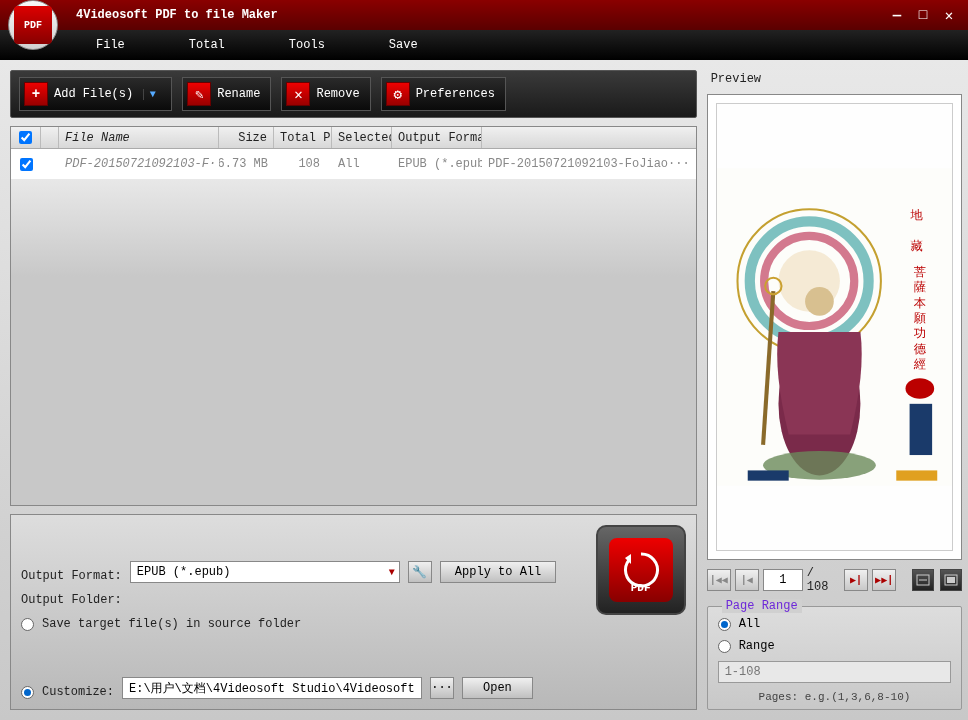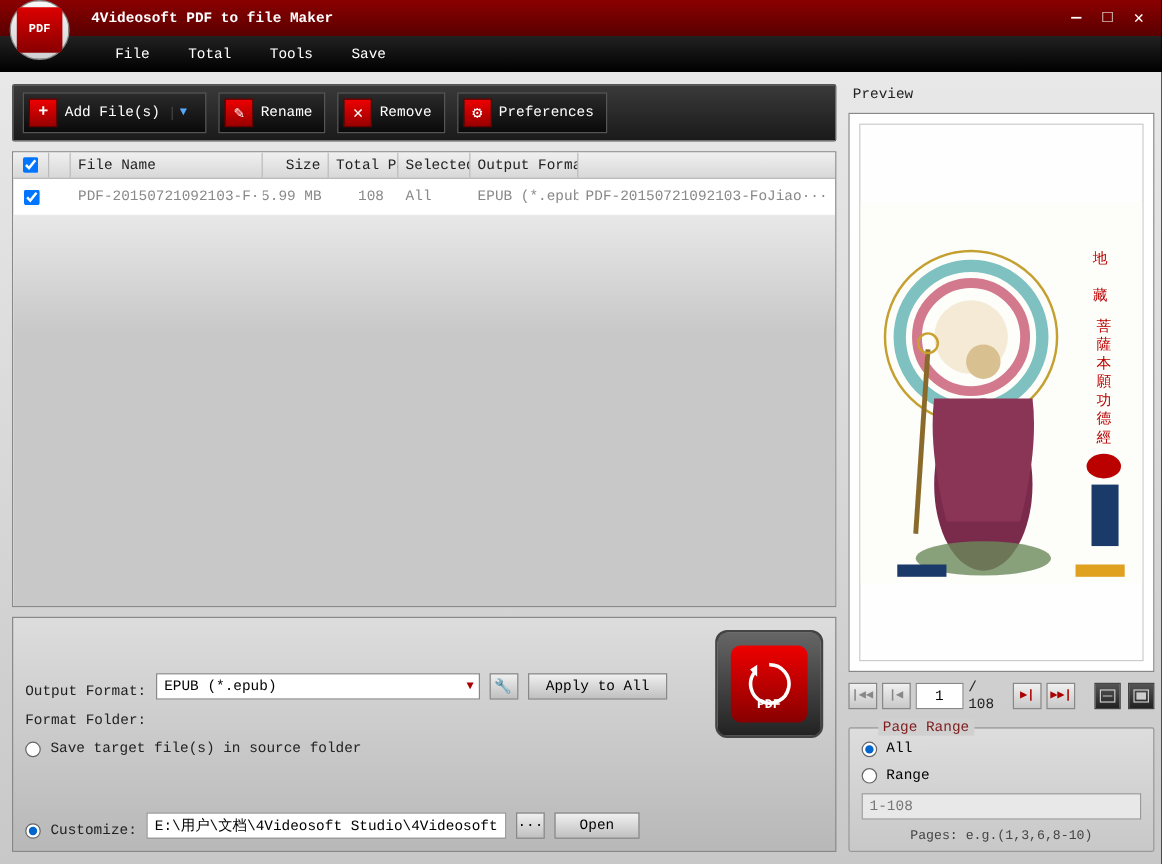--- a/index.html
+++ b/index.html
@@ -5,37 +5,37 @@
 * { box-sizing: border-box; margin: 0; padding: 0; font-family: "SimSun", "Courier New", monospace; font-size: 12px; }
 body { width: 968px; height: 720px; background: #000; overflow: hidden; }
 
 .titlebar { height: 30px; background: linear-gradient(#8a0000, #5a0000); display: flex; align-items: center; color: #fff; padding: 0 8px; }
 .app-logo { width: 50px; height: 50px; background: linear-gradient(#f8f8f8, #d0d0d0); border-radius: 50%; display: flex; align-items: center; justify-content: center; margin-right: 10px; position: relative; top: 10px; z-index: 10; border: 1px solid #888; }
 .app-logo-inner { width: 38px; height: 38px; background: linear-gradient(#d00, #800); border-radius: 4px; display: flex; align-items: center; justify-content: center; color: #fff; font-weight: bold; font-size: 10px; }
 .title-text { font-weight: bold; margin-left: 8px; }
 .title-spacer { flex: 1; }
 .title-btn { width: 22px; height: 18px; margin-left: 4px; display: flex; align-items: center; justify-content: center; color: #fff; cursor: pointer; font-weight: bold; font-size: 14px; }
 
-.menubar { height: 30px; background: linear-gradient(#222, #000); display: flex; align-items: center; padding-left: 80px; }
+.menubar { height: 30px; background: linear-gradient(#222, #000); display: flex; align-items: center; padding-left: 80px; gap: 32px; }
 .menu-item { color: #fff; padding: 6px 16px; cursor: pointer; }
 
 .app-body { background: linear-gradient(#e8e8e8, #c8c8c8); height: 660px; padding: 10px; display: flex; gap: 10px; }
 .left-panel { flex: 1; display: flex; flex-direction: column; gap: 8px; }
 .right-panel { width: 260px; display: flex; flex-direction: column; gap: 6px; }
 
 .toolbar { height: 48px; background: linear-gradient(#3a3a3a, #1a1a1a); border: 1px solid #555; border-radius: 2px; display: flex; align-items: center; padding: 0 8px; gap: 10px; }
 .tb-btn { height: 34px; background: linear-gradient(#2a2a2a, #0a0a0a); border: 1px solid #555; display: flex; align-items: center; padding: 0 10px 0 4px; color: #fff; cursor: pointer; gap: 6px; }
 .tb-icon { width: 24px; height: 24px; background: linear-gradient(#e00, #900); border: 1px solid #600; display: flex; align-items: center; justify-content: center; color: #fff; font-weight: bold; font-size: 14px; }
 .tb-dropdown { width: 18px; color: #5af; font-size: 10px; text-align: center; border-left: 1px solid #444; margin-left: 4px; cursor: pointer; }
 
 .file-area { flex: 1; background: #fff; border: 1px solid #888; display: flex; flex-direction: column; overflow: hidden; }
 .file-header { height: 22px; background: linear-gradient(#f0f0f0, #d8d8d8); border-bottom: 1px solid #aaa; display: flex; align-items: center; }
 .fh-cell { border-right: 1px solid #bbb; padding: 0 6px; height: 100%; display: flex; align-items: center; overflow: hidden; white-space: nowrap; color: #222; }
 .fh-check { width: 30px; justify-content: center; }
-.fh-name { width: 160px; }
+.fh-name { width: 160px; font-style: italic; }
 .fh-size { width: 55px; justify-content: flex-end; }
 .fh-total { width: 58px; }
 .fh-sel { width: 60px; }
 .fh-fmt { width: 90px; }
 .fh-out { flex: 1; }
 .file-row { height: 30px; display: flex; align-items: center; color: #888; }
 .fr-cell { padding: 0 6px; height: 100%; display: flex; align-items: center; overflow: hidden; white-space: nowrap; }
 .file-body { flex: 1; background: linear-gradient(#e8e8e8, #c8c8c8 30%, #c8c8c8); }
 
 .bottom-box { background: linear-gradient(#ddd, #b8b8b8); border: 1px solid #888; padding: 10px; display: flex; gap: 12px; }
@@ -60,21 +60,21 @@
 .preview-svg { width: 100%; height: 100%; }
 
 .nav-row { display: flex; align-items: center; gap: 4px; justify-content: center; }
 .nav-btn { width: 26px; height: 22px; background: linear-gradient(#f0f0f0, #c8c8c8); border: 1px solid #888; display: flex; align-items: center; justify-content: center; cursor: pointer; color: #a00; font-size: 10px; font-weight: bold; }
 .page-input { width: 40px; height: 22px; border: 1px solid #888; text-align: center; background: #fff; }
 .page-total { color: #222; }
 .view-btn { width: 24px; height: 22px; background: linear-gradient(#555, #222); border: 1px solid #444; cursor: pointer; margin-left: 2px; display: flex; align-items: center; justify-content: center; }
 .view-btn svg { width: 14px; height: 14px; }
 
 .range-box { border: 1px solid #999; padding: 10px 10px 6px; position: relative; margin-top: 6px; background: linear-gradient(#ddd, #c8c8c8); border-radius: 2px; }
-.range-legend { position: absolute; top: -8px; left: 24px; background: #d0d0d0; padding: 0 4px; color: #7f1d1d; }
+.range-legend { position: absolute; top: -8px; left: 14px; background: #d0d0d0; padding: 0 4px; color: #6d28d9; }
 .range-row { display: flex; align-items: center; gap: 8px; margin-bottom: 8px; }
 .range-input { flex: 1; height: 22px; border: 1px solid #999; background: #e8e8e8; padding: 0 6px; color: #888; }
 .range-hint { color: #444; font-size: 11px; text-align: center; }
 
 input[type=checkbox] { width: 13px; height: 13px; }
 </style>
 </head>
 <body>
 
 <div class="titlebar">
@@ -128,21 +128,21 @@
         <div class="fh-cell fh-total">Total Pa</div>
         <div class="fh-cell fh-sel">Selected</div>
         <div class="fh-cell fh-fmt">Output Format</div>
       </div>
       <div class="file-row">
         <div class="fr-cell fh-check">
             <input type="checkbox" checked="" style="">
           </div>
         <div class="fr-cell" style="width:18px"></div>
         <div class="fr-cell fh-name">PDF-20150721092103-F···</div>
-        <div class="fr-cell fh-size" style="justify-content:flex-end">5.99 MB</div>
+        <div class="fr-cell fh-size" style="justify-content:flex-end">6.73 MB</div>
         <div class="fr-cell fh-total" style="justify-content:flex-end;padding-right:12px">108</div>
         <div class="fr-cell fh-sel">All</div>
         <div class="fr-cell fh-fmt">EPUB (*.epub)</div>
         <div class="fr-cell fh-out">PDF-20150721092103-FoJiao···</div>
       </div>
       <div class="file-body"></div>
     </div>
 
     <div class="bottom-box">
       <div class="bottom-left">
@@ -151,21 +151,21 @@
           <div class="combo">
             <span>EPUB (*.epub)</span>
             <span class="combo-arrow">▼</span>
           </div>
           <div class="sq-btn">
               <span>🔧</span>
             </div>
           <button class="apply-btn">Apply to All</button>
         </div>
         <div class="form-row">
-          <span class="label">Format Folder:</span>
+          <span class="label">Output Folder:</span>
         </div>
         <div class="form-row">
           <span class="radio"></span>
           <span class="label">Save target file(s) in source folder</span>
         </div>
         <div class="form-row">
           <span class="radio checked"></span>
           <span class="label">Customize:</span>
           <div class="path-input">
               <span>E:\用户\文档\4Videosoft Studio\4Videosoft PDF</span>

